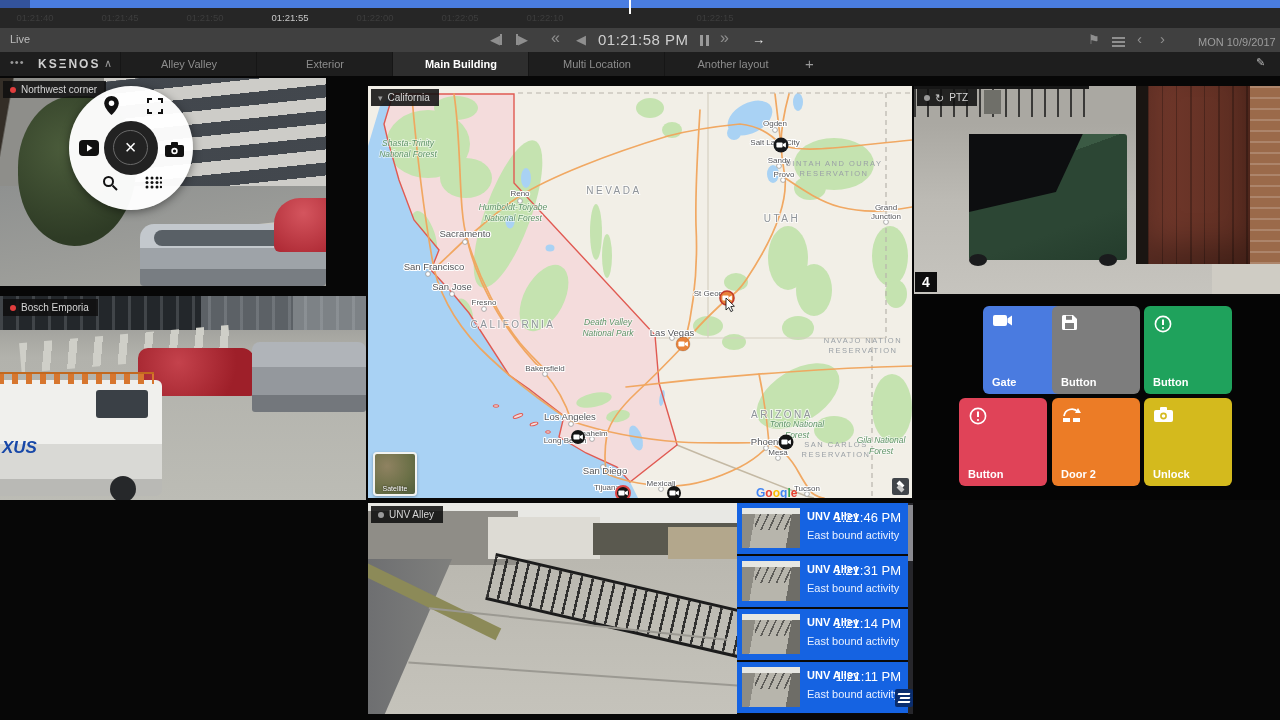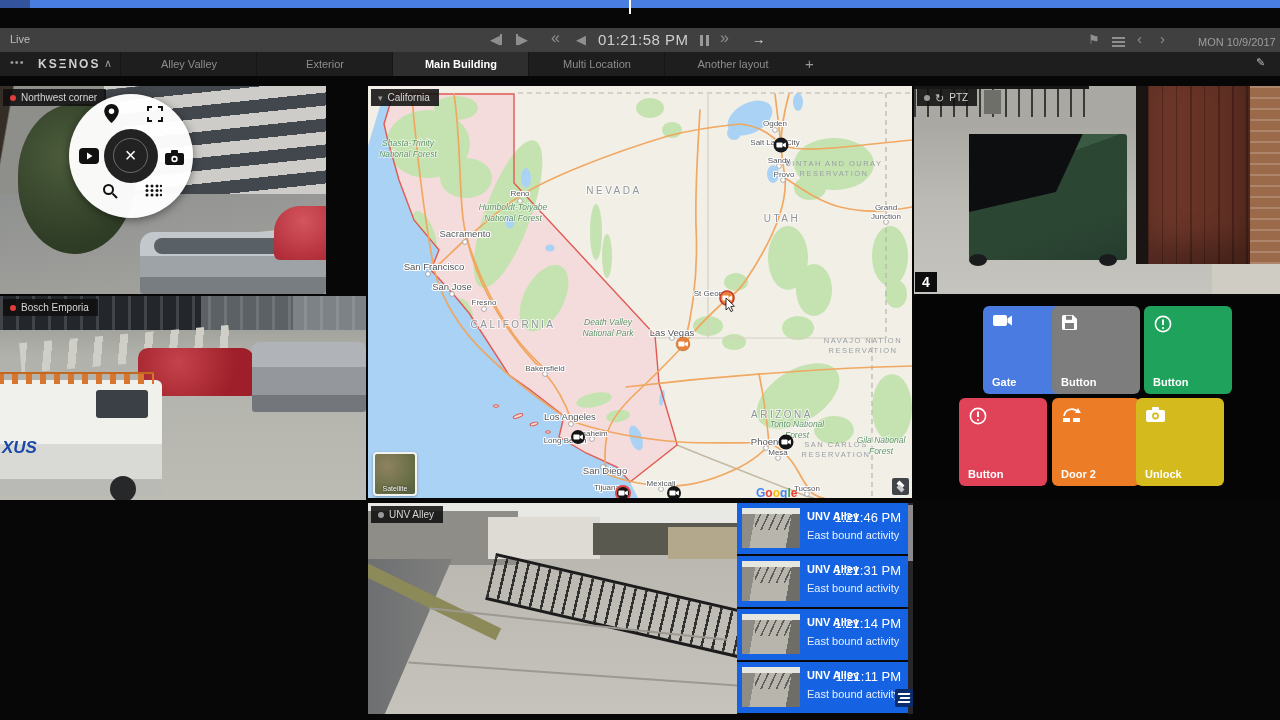--- a/index.html
+++ b/index.html
@@ -66,20 +66,30 @@
 </style>
 </head>
 <body>
 
 <div id="screen">
 
   <div class="a" id="timeline">
       <div class="a dark"></div>
     </div>
   <div class="a" id="playhead"></div>
+  <div class="a" id="tickrow">
+    <span class="tick" style="left:7px">01:21:40</span>
+    <span class="tick" style="left:92px">01:21:45</span>
+    <span class="tick" style="left:177px">01:21:50</span>
+    <span class="tick cur" style="left:262px">01:21:55</span>
+    <span class="tick" style="left:347px">01:22:00</span>
+    <span class="tick" style="left:432px">01:22:05</span>
+    <span class="tick" style="left:517px">01:22:10</span>
+    <span class="tick" style="left:687px">01:22:15</span>
+  </div>
 
   <div class="a" id="ctrlrow">
     <span class="ctrl" style="left:10px;font-size:11px;color:#bdbdbd">Live</span>
     <span class="ctrl" style="left:490px">◀<span class="stepbar"></span></span>
     <span class="ctrl" style="left:516px"><span class="stepbar"></span>▶</span>
     <span class="ctrl" style="left:551px;font-size:16px;top:1px">«</span>
     <span class="ctrl" style="left:576px">◀</span>
     <span class="ctrl" style="left:598px" id="timebig">01:21:58 PM</span>
     <span class="ctrl pausebars" style="left:698px"><span></span><span></span></span>
     <span class="ctrl" style="left:720px;font-size:16px;top:1px">»</span>
@@ -101,21 +111,21 @@
     <span class="a" style="left:104px;top:5px;color:#9a9a9a">∧</span>
     <div class="tab" style="left:120px">Alley Valley</div>
     <div class="tab" style="left:256px">Exterior</div>
     <div class="tab active" style="left:392px">Main Building</div>
     <div class="tab" style="left:528px">Multi Location</div>
     <div class="tab" style="left:664px">Another layout</div>
     <span class="a" style="left:805px;top:3px;font-size:15px;color:#9a9a9a">+</span>
     <span class="a" style="left:1256px;top:4px;color:#b5b5b5">✎</span>
   </div>
 
-  <div class="tile" style="left:0;top:86px;width:326px;height:208px">
+  <div class="tile" style="left:0;top:78px;width:326px;height:208px">
     <div class="sc" style="inset:0;background:linear-gradient(100deg,#342e27 0 3.5%,#8e8e8a 4% 100%)"></div>
     <div class="sc" style="left:104px;top:0;width:262px;height:122px;background:#cdccc8;overflow:hidden">
       <div class="sc" style="inset:-10px;background:repeating-linear-gradient(180deg,rgba(42,48,56,.85) 0 13px,transparent 13px 26px);transform:skewY(-6deg)"></div>
     </div>
     <div class="sc" style="left:0;top:108px;width:366px;height:100px;background:linear-gradient(170deg,#8f9190,#a6a6a0)"></div>
     <div class="sc" style="left:150px;top:146px;width:216px;height:12px;background:#c9c9c2;transform:rotate(-6deg)"></div>
     <div class="sc" style="left:18px;top:18px;width:118px;height:150px;border-radius:50% 45% 55% 50%;background:radial-gradient(circle at 40% 35%,#4b5c3b,#2e3b25 75%)"></div>
     <div class="sc" style="left:140px;top:146px;width:186px;height:62px;border-radius:14px 18px 4px 4px;background:linear-gradient(180deg,#c3c8cd 0 38%,#9ea3a8 38% 72%,#787d82 72%)">
       <div class="sc" style="left:14px;top:6px;width:150px;height:16px;background:#596066;border-radius:8px"></div>
     </div>
@@ -469,21 +479,21 @@
     <div class="abtn ab4" style="left:138px;top:102px">
       <span class="ic">
         <svg width="20" height="16" viewBox="0 0 20 16" fill="none">
             <path d="M2,9 A8,8 0 0 1 16,5" stroke="#fff" stroke-width="1.8"></path>
             <path d="M16,1 L19,6 L13,6 Z" fill="#fff"></path>
             <rect x="1" y="11" width="7" height="4" fill="#fff"></rect>
             <rect x="11" y="11" width="7" height="4" fill="#fff"></rect>
           </svg></span>
       <span class="lbl">Door 2</span>
     </div>
-    <div class="abtn ab5" style="left:222px;top:102px">
+    <div class="abtn ab5" style="left:230px;top:102px">
       <span class="ic">
         <svg width="19" height="15" viewBox="0 0 19 15">
             <rect y="3" width="19" height="12" rx="2" fill="#fff"></rect>
             <rect x="6" width="7" height="4" rx="1" fill="#fff"></rect>
             <circle cx="9.5" cy="9" r="3.4" fill="#d4ba1d"></circle>
             <circle cx="9.5" cy="9" r="1.8" fill="#fff"></circle>
           </svg></span>
       <span class="lbl">Unlock</span>
     </div>
   </div>

